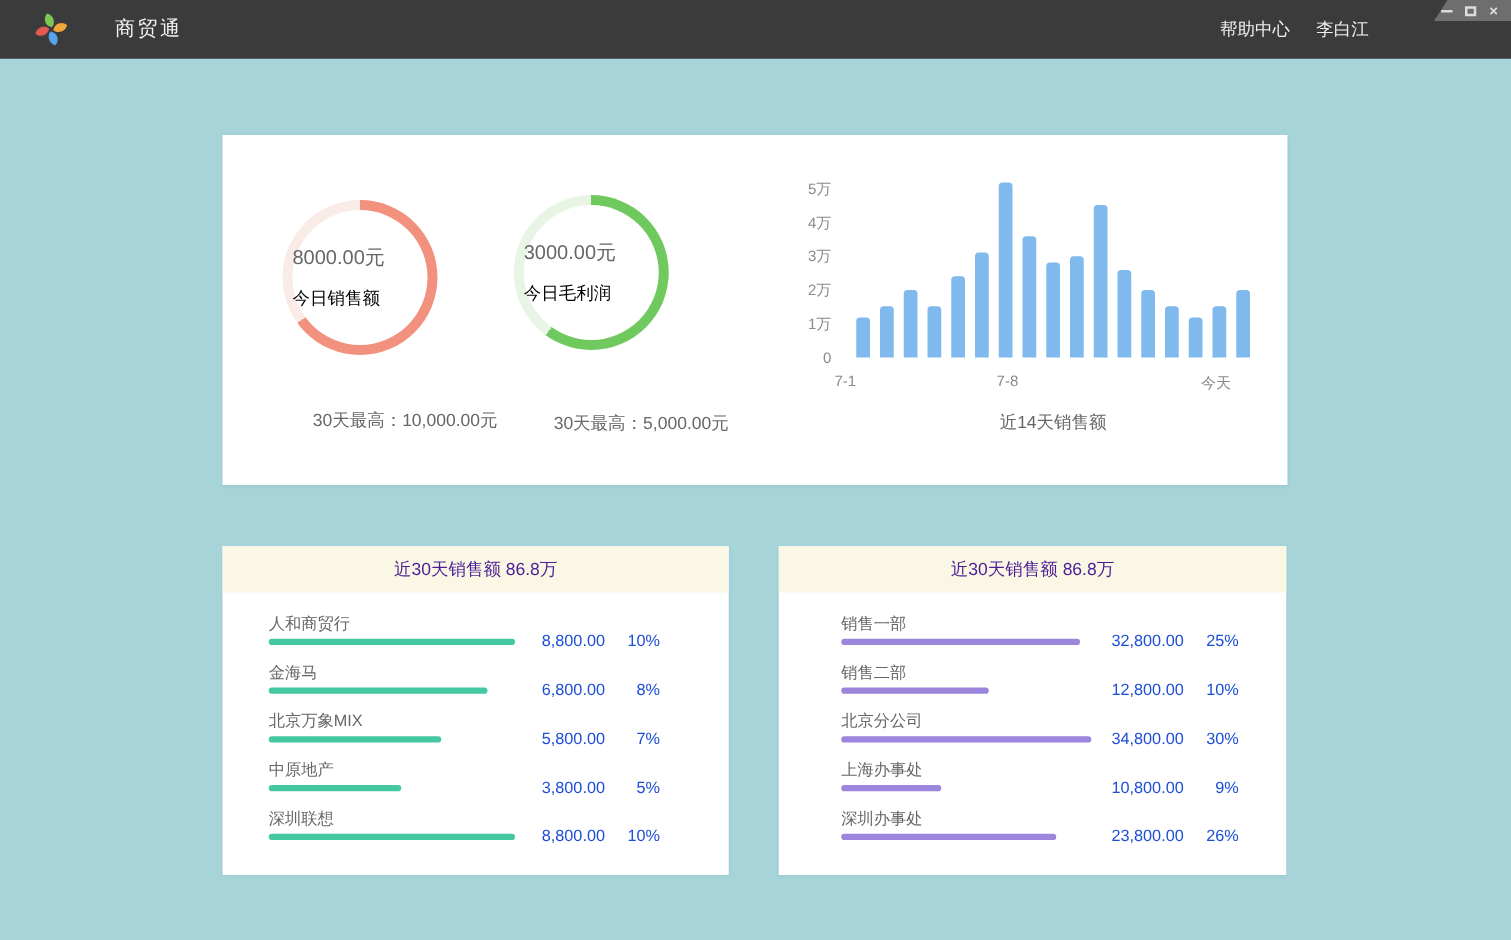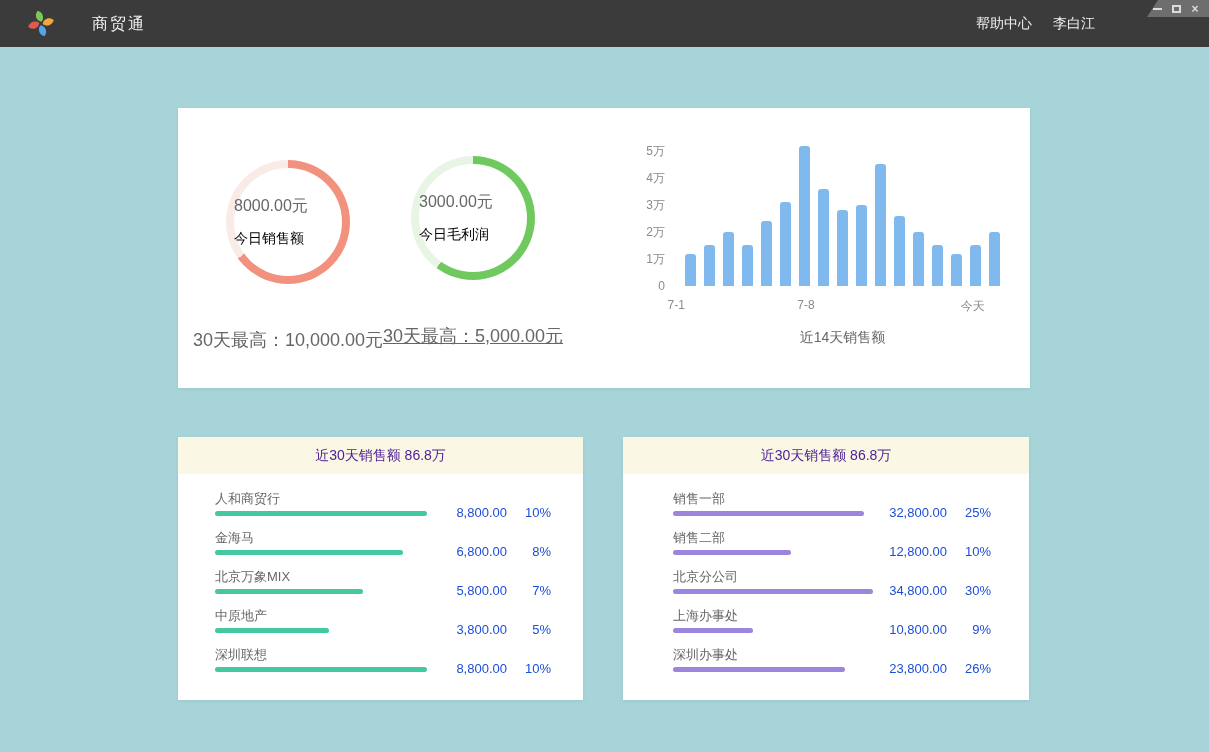--- a/index.html
+++ b/index.html
@@ -32,41 +32,41 @@
   .card-departments { left:623px; width:406px; }
 
   
   .donut { position:absolute; width:124px; height:124px; border-radius:50%; }
   .donut-sales { left:48px; top:52px; }
   .donut-profit { left:233px; top:48px; }
   .donut-hole { position:absolute; inset:8px; border-radius:50%; background:#FFFFFF;
                 display:flex; flex-direction:column; align-items:flex-start; justify-content:center; }
   .donut-value { font-size:16px; color:#666666; margin-bottom:13px; }
   .donut-label { font-size:14px; color:#000000; }
-  .footnote { position:absolute; top:220px; width:220px; text-align:center; font-size:18px; color:#666666; }
+  .footnote { position:absolute; top:220px; width:220px; text-align:right; font-size:14px; color:#666666; }
   .footnote-sales { left:0; }
-  .footnote-profit { left:185px; top:216px;text-decoration:underline; }
+  .footnote-profit { left:185px; top:222px; }
 
   
   .chart-plot { position:absolute; left:507px; top:32px; width:315px; height:146px;
                 display:flex; justify-content:space-between; align-items:flex-end; }
   .bar { width:11px; border-radius:3px 3px 0 0; }
   .chart-yaxis { position:absolute; left:437px; top:32px; width:50px; height:146px; }
   .ytick { position:absolute; right:0; font-size:12px; color:#8A8A8A; height:14px; line-height:14px; }
   .chart-xaxis { position:absolute; left:489px; top:190px; width:315px; height:16px; }
   .xtick { position:absolute; transform:translateX(-50%); font-size:12px; color:#8A8A8A; white-space:nowrap; }
   .chart-title { position:absolute; left:507px; top:221px; width:315px; text-align:center;
                  font-size:14px; color:#666666; }
 
   
   .list-header { height:37px; line-height:37px; text-align:center; background:#FAF7E5;
                  font-size:14px; color:#4c1d95; }
   .list-body { padding-top:15px; }
   .row { position:relative; height:39px; }
-  .card-customers .row { margin:0 32px 0 37px; }
+  .card-customers .row { margin:0 55px 0 37px; }
   .card-departments .row { margin:0 38px 0 50px; }
   .row-label { position:absolute; left:0; top:1px; font-size:13px; color:#666666; }
   .row-bar { position:absolute; left:0; top:22px; height:5px; border-radius:3px; }
   .row-values { position:absolute; right:0; top:16px; display:flex; font-size:13px; color:#1d4ed8; }
   .rv-val { text-align:right; }
   .rv-pct { width:44px; text-align:right; }
 </style>
 </head>
 <body>
 

